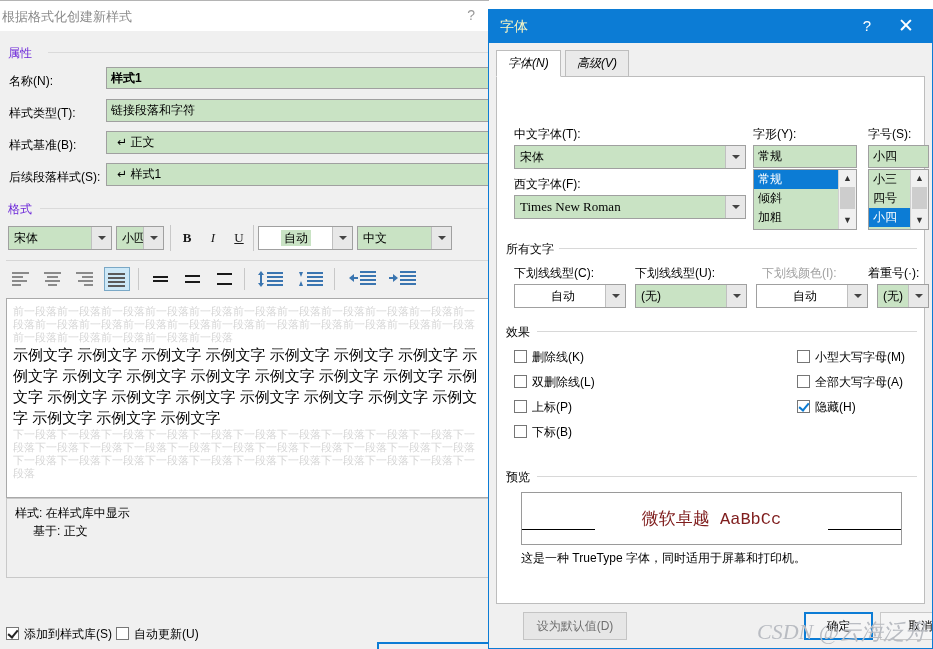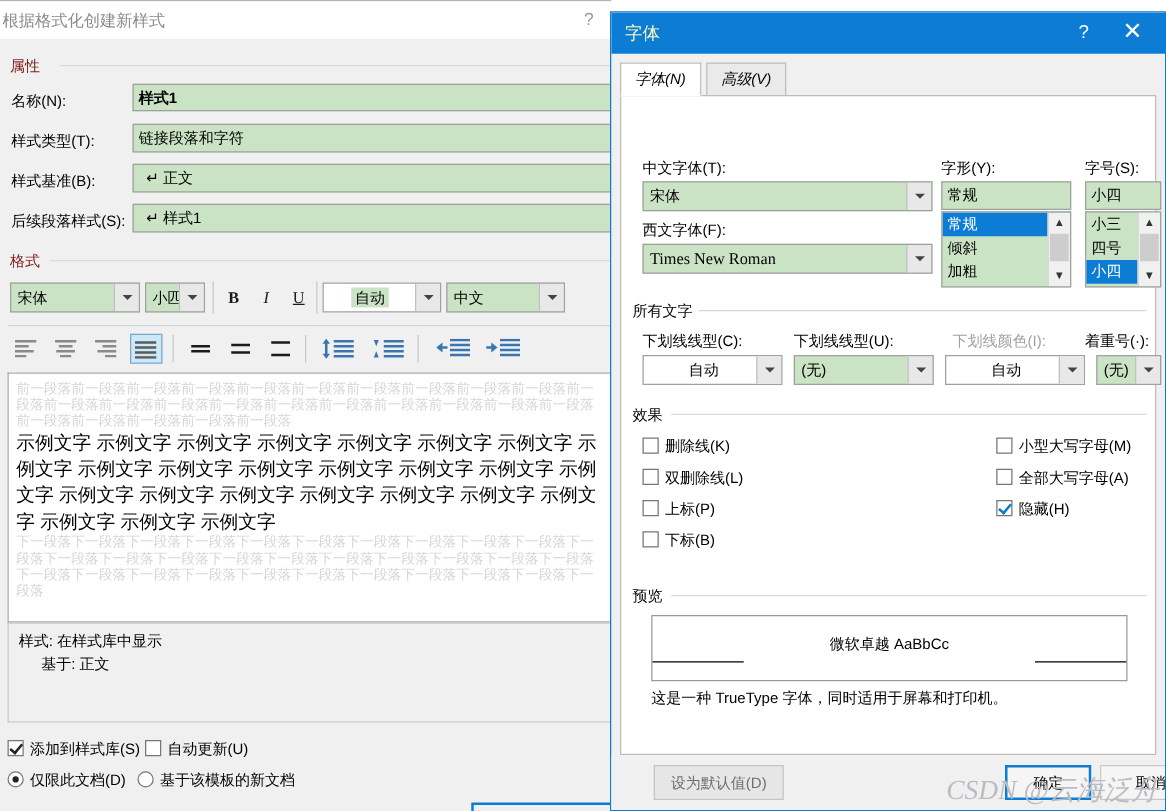--- a/index.html
+++ b/index.html
@@ -44,21 +44,21 @@
   }
   #style-titlebar .help-q {
     position: absolute;
     right: 14px; top: 6px;
     font-size: 14px;
     color: #9a9a9a;
   }
   .grp-label {
     position: absolute;
     font-size: 12px;
-    color: #7f1d1d;
+    color: #6d28d9;
     background: #f0f0f0;
     padding-right: 5px;
     white-space: nowrap;
   }
   .grp-rule {
     position: absolute;
     height: 1px;
     background: #dadada;
   }
   .fld-label {
@@ -189,21 +189,21 @@
     width: 483px; height: 80px;
     background: #f0f0f0;
     border: 1px solid #c9c9c9;
     border-right: none;
     box-sizing: border-box;
     padding: 5px 0 0 8px;
     font-size: 12px;
     line-height: 18px;
   }
   #style-desc .ind { padding-left: 18px; }
-  .chkrow { position: absolute; font-size: 12px; }
+  .chkrow { position: absolute; font-size: 12px; margin-top: 35px; }
   .cb {
     display: inline-block;
     width: 13px; height: 13px;
     border: 1px solid #767676;
     background: #fff;
     vertical-align: -2px;
     margin-right: 5px;
     position: relative;
     box-sizing: border-box;
   }
@@ -405,23 +405,23 @@
     left: 24px; top: 415px;
     width: 381px; height: 53px;
     border: 1px solid #9a9a9a;
     background: #ffffff;
     box-sizing: border-box;
   }
   #preview-box .ptext {
     position: absolute;
     left: 0; right: 0; top: 14px;
     text-align: center;
-    font-family: Liberation Sans, sans-serif;
-    font-size: 12px;
-    color: #000000;
+    font-family: Liberation Mono, monospace;
+    font-size: 17px;
+    color: #7f1d1d;
   }
   #preview-box .lrule {
     position: absolute;
     bottom: 14px; height: 1px; background: #000;
   }
   #preview-note {
     position: absolute;
     left: 24px; top: 473px;
     font-size: 12px;
     color: #000;

